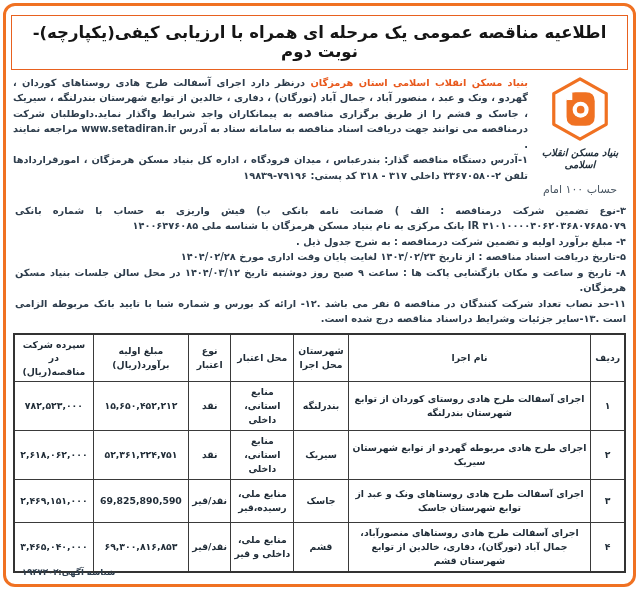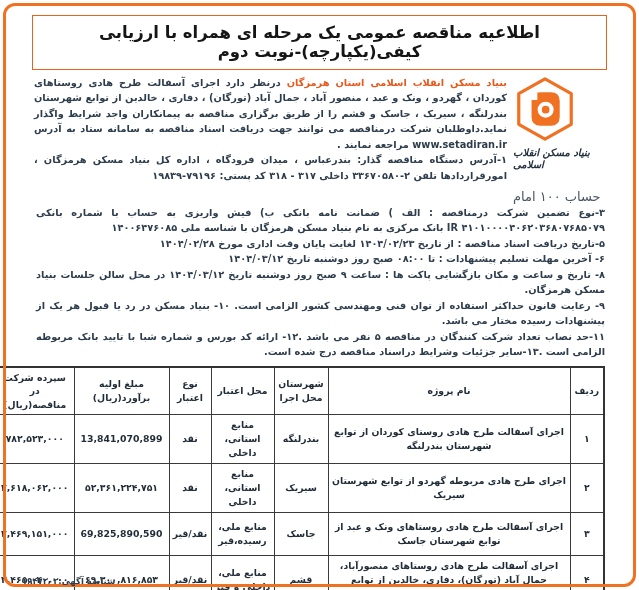--- a/index.html
+++ b/index.html
@@ -1,46 +1,46 @@
 <!DOCTYPE html>
 <html lang="fa" dir="rtl"><head>
 <meta charset="utf-8">
 <style>
   * { margin:0; padding:0; box-sizing:border-box; }
   html,body { width:639px; height:590px; background:#ffffff; overflow:hidden;
               font-family:"DejaVu Sans", sans-serif; }
-  .sheet { position:relative; width:639px; height:590px; padding:8px 24px; direction:rtl; }
+  .sheet { position:relative; width:639px; height:590px; padding:8px 3px; direction:rtl; }
   .frame { position:absolute; inset:3px; border:3px solid #f07122; border-radius:12px; pointer-events:none; }
 
   .title-box { margin:7px 8px 0; border:1.5px solid #e8611f; background:#fff;
                text-align:center; padding:7px 4px 8px; }
   .title-box h1 { font-size:16.5px; font-weight:bold; color:#151515; letter-spacing:-.2px; }
 
   .content { padding:5px 10px 0; color:#2e3d4c; }
   .intro-row { display:flex; gap:6px; }
-  .logo-col { width:92px; flex:0 0 92px; text-align:left; padding-top:2px; }
+  .logo-col { width:92px; flex:0 0 92px; text-align:center; padding-top:2px; }
   .logo-col .calli { font-size:10px; font-weight:bold; font-style:italic; color:#23313d; line-height:1.2; margin-top:2px; }
-  .logo-col .acct  { font-size:13px; color:#4a5763; margin-top:18px; }
+  .logo-col .acct  { font-size:11px; color:#4a5763; margin-top:12px; }
 
   .text-col { flex:1; min-width:0; }
   p.body { font-size:9.8px; font-weight:bold; line-height:1.58; text-align:justify; color:#2e3d4c; }
   p.body .org { color:#e8581c; }
-  .clauses-full { margin-top:1px; }
+  .clauses-full { margin-top:7px; }
   .clauses-full p.body { padding-left:2px; }
 
   table.tender { width:100%; border-collapse:collapse; margin-top:6px; table-layout:fixed;
                  border:2px solid #333; }
   table.tender th, table.tender td { border:1.2px solid #3a3a3a; text-align:center; vertical-align:middle;
                  font-size:9.3px; font-weight:bold; color:#1f2b36; padding:3px 2px; }
   table.tender th { white-space:pre-line; line-height:1.45; height:40px; }
   table.tender td { height:43px; line-height:1.5; }
   col.c-row  { width:34px; }  col.c-proj { width:242px; } col.c-cnty { width:54px; }
   col.c-src  { width:63px; }  col.c-type { width:42px; }  col.c-est  { width:95px; }
   col.c-dep  { width:79px; }
-  .ad-id { position:absolute; right:auto; left:22px; bottom:4px; font-size:8.5px;
+  .ad-id { position:absolute; right:auto; left:22px; bottom:13px; font-size:8.5px;
            font-weight:bold; color:#2e3d4c; direction:rtl; }
 </style>
 </head>
 <body>
 
 <div class="sheet">
   <div class="frame"></div>
 
   <div class="title-box">
     <h1>اطلاعیه مناقصه عمومی یک مرحله ای همراه با ارزیابی کیفی(یکپارچه)-نوبت دوم</h1>
@@ -61,60 +61,59 @@
       </div>
 
       <div class="text-col">
         <p class="body"><span class="org">بنیاد مسکن انقلاب اسلامی استان هرمزگان</span><span> درنظر دارد اجرای آسفالت طرح هادی روستاهای کوردان ، گهردو ، ونک و عبد ، منصور آباد ، جمال آباد (تورگان) ، دفاری ، خالدین از توابع شهرستان بندرلنگه ، سیریک ، جاسک و قشم را از طریق برگزاری مناقصه به پیمانکاران واجد شرایط واگذار نماید.داوطلبان شرکت درمناقصه می توانند جهت دریافت اسناد مناقصه به سامانه ستاد به آدرس www.setadiran.ir مراجعه نمایند .</span></p>
         <p class="body">۱-آدرس دستگاه مناقصه گذار: بندرعباس ، میدان فرودگاه ، اداره کل بنیاد مسکن هرمزگان ، امورقراردادها تلفن ۲-۳۳۶۷۰۵۸۰ داخلی ۳۱۷ - ۳۱۸ کد پستی: ۷۹۱۹۶-۱۹۸۳۹</p>
       </div>
     </div>
 
     <div class="clauses-full">
       <p class="body">۳-نوع تضمین شرکت درمناقصه : الف ) ضمانت نامه بانکی ب) فیش واریزی به حساب با شماره بانکی ۴۱۰۱۰۰۰۰۴۰۶۲۰۳۶۸۰۷۶۸۵۰۷۹ IR بانک مرکزی به نام بنیاد مسکن هرمزگان با شناسه ملی ۱۴۰۰۶۴۷۶۰۸۵</p>
+      <p class="body">۴- مبلغ برآورد اولیه و تضمین شرکت درمناقصه : به شرح جدول ذیل .</p>
       <p class="body">۵-تاریخ دریافت اسناد مناقصه : از تاریخ ۱۴۰۴/۰۲/۲۳ لغایت پایان وقت اداری مورخ ۱۴۰۴/۰۲/۲۸</p>
-      <p class="body">۶- آخرین مهلت تسلیم پیشنهادات : تا ۰۸:۰۰ صبح روز دوشنبه  تاریخ ۱۴۰۴/۰۳/۱۲</p>
       <p class="body">۸- تاریخ و ساعت و مکان بازگشایی پاکت ها : ساعت ۹ صبح روز دوشنبه  تاریخ ۱۴۰۴/۰۳/۱۲ در محل سالن جلسات بنیاد مسکن هرمزگان.</p>
-      <p class="body">۹- رعایت قانون حداکثر استفاده از توان فنی ومهندسی کشور الزامی است. ۱۰- بنیاد مسکن در رد یا قبول هر یک از پیشنهادات رسیده مختار می باشد.</p>
       <p class="body">۱۱-حد نصاب تعداد شرکت کنندگان در مناقصه ۵ نفر می باشد .۱۲- ارائه کد بورس و شماره شبا با تایید بانک مربوطه الزامی است .۱۳-سایر جزئیات وشرایط دراسناد مناقصه درج شده است.</p>
     </div>
 
     <table class="tender">
       <colgroup>
         <col class="c-row">
           <col class="c-proj">
           <col class="c-cnty">
           <col class="c-src">
         <col class="c-type">
           <col class="c-est">
           <col class="c-dep">
       </colgroup>
       <thead>
         <tr>
           <th>ردیف</th>
-          <th>نام پروژه</th>
+          <th>نام اجرا</th>
           <th>شهرستان
 محل اجرا</th>
           <th>محل اعتبار</th>
           <th>نوع
 اعتبار</th>
           <th>مبلغ اولیه
 برآورد(ریال)</th>
           <th>سپرده شرکت
 در مناقصه(ریال)</th>
         </tr>
       </thead>
       <tbody>
         <tr>
           <td>۱</td>
           <td>اجرای آسفالت طرح هادی روستای کوردان از توابع شهرستان بندرلنگه</td>
           <td>بندرلنگه</td>
           <td>منابع استانی، داخلی</td>
           <td>نقد</td>
-          <td>13,841,070,899</td>
+          <td>۱۵,۶۵۰,۴۵۲,۲۱۲</td>
           <td>۷۸۲,۵۲۳,۰۰۰</td>
         </tr>
         <tr>
           <td>۲</td>
           <td>اجرای طرح هادی مربوطه گهردو از توابع شهرستان سیریک</td>
           <td>سیریک</td>
           <td>منابع استانی، داخلی</td>
           <td>نقد</td>
           <td>۵۲,۳۶۱,۲۲۴,۷۵۱</td>
           <td>۲,۶۱۸,۰۶۲,۰۰۰</td>

